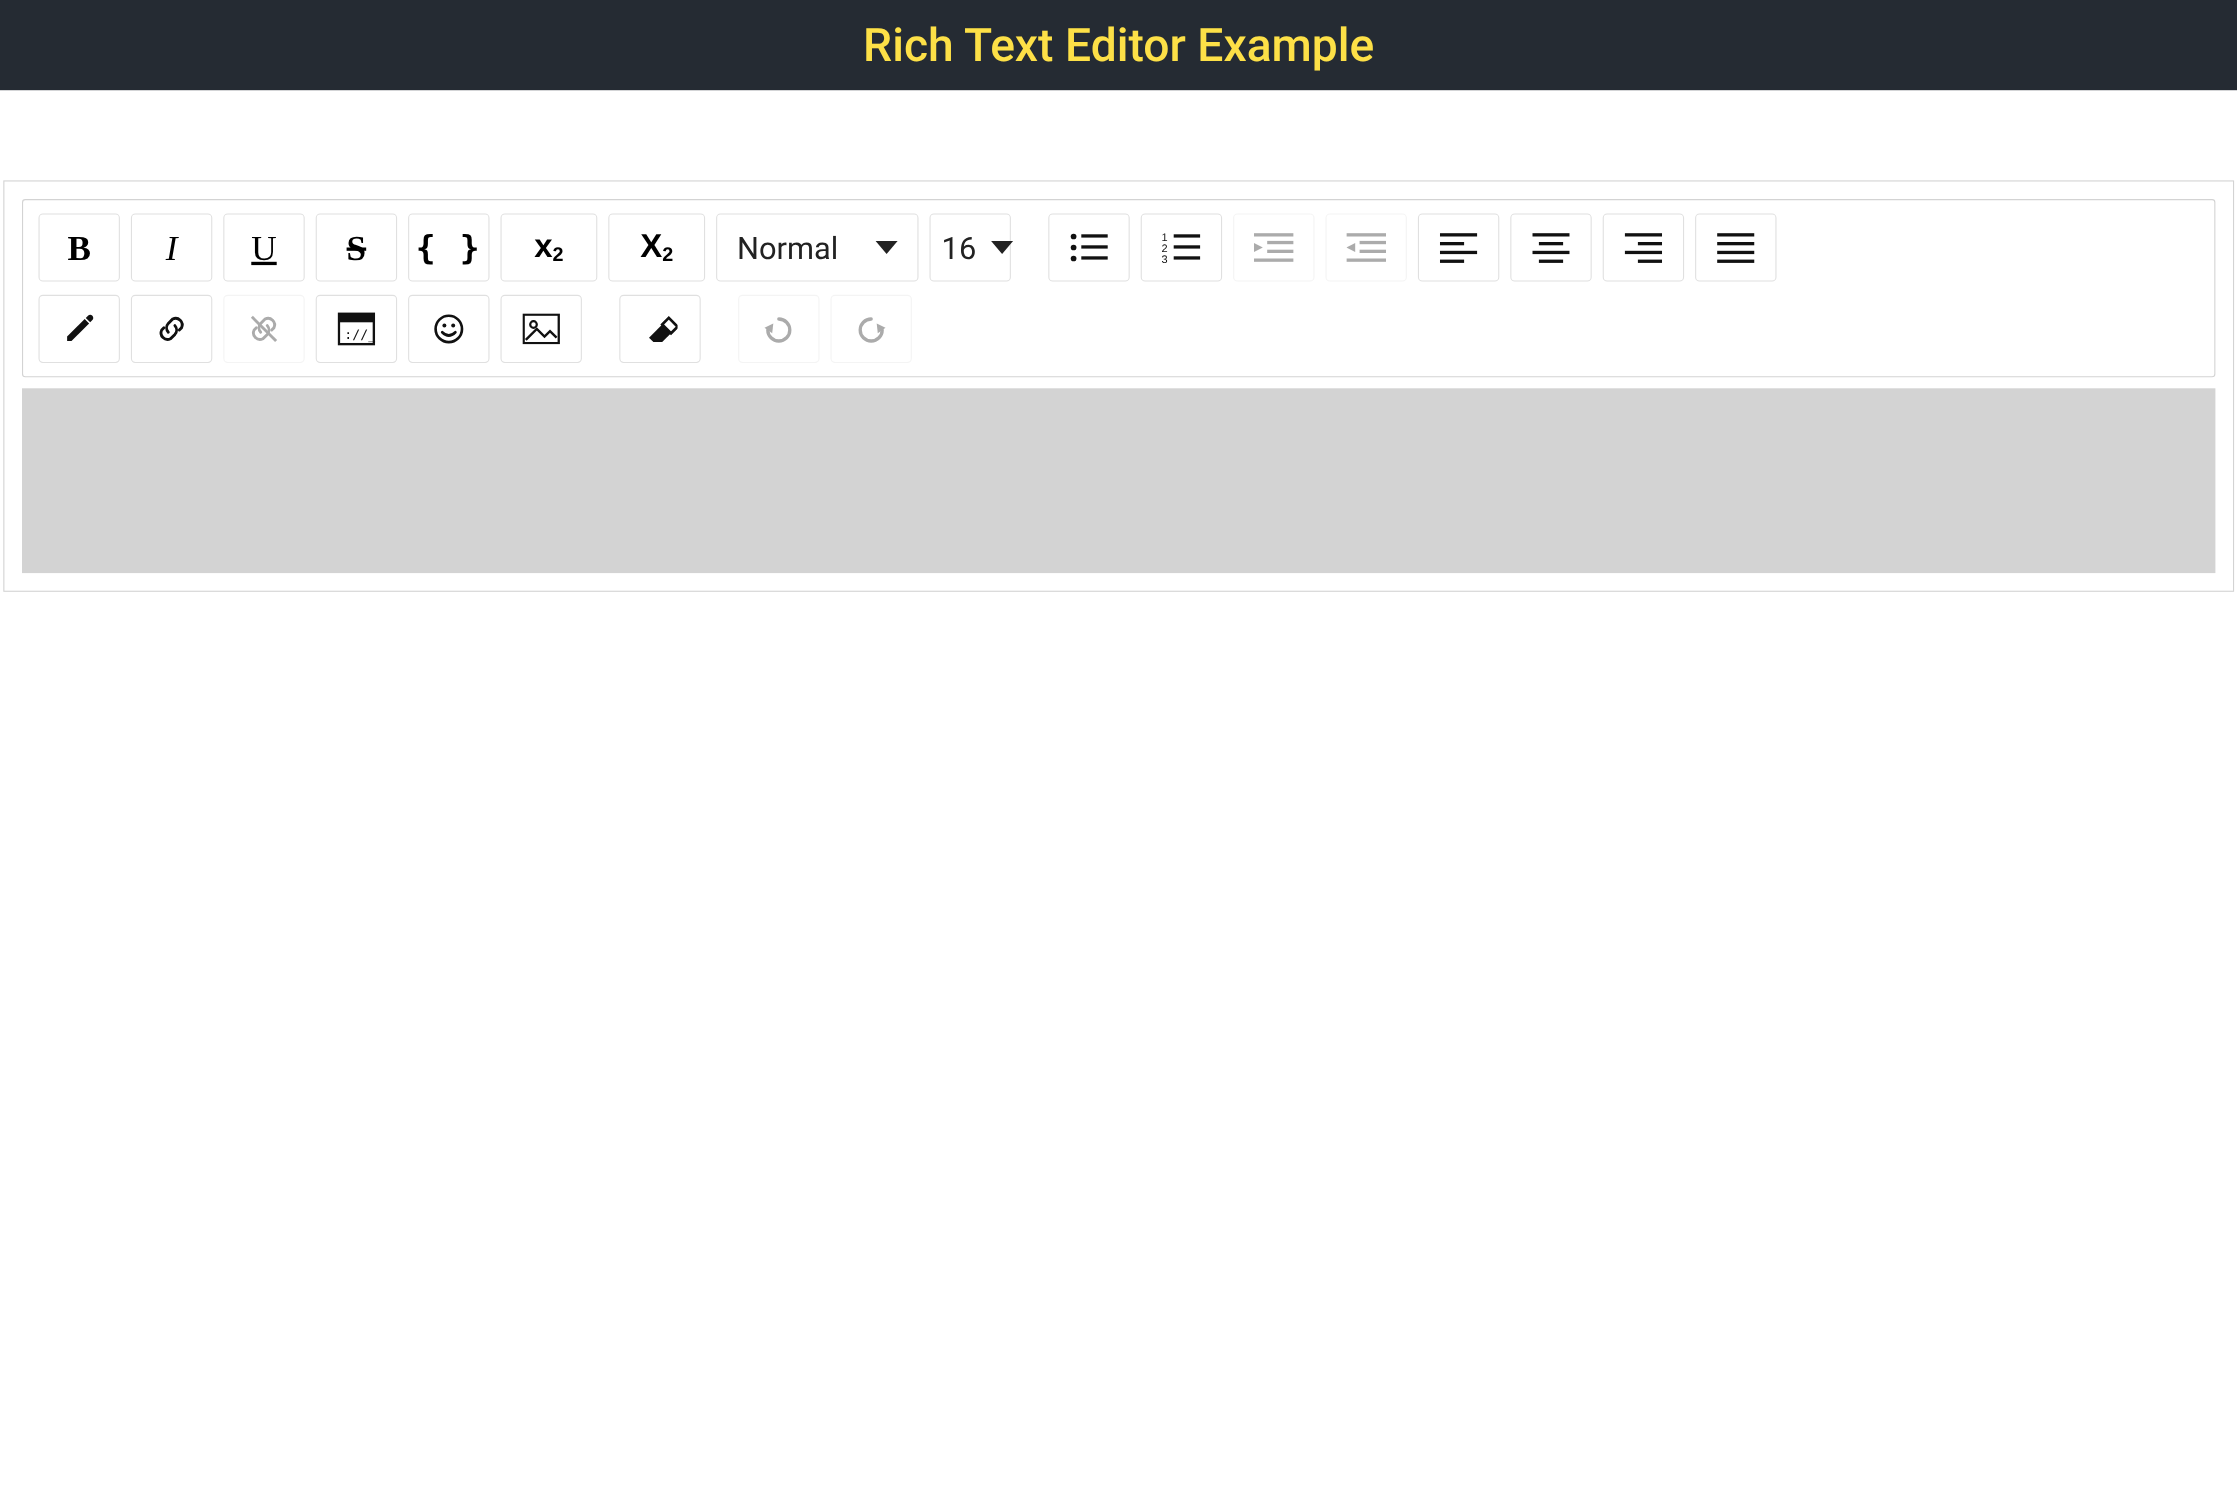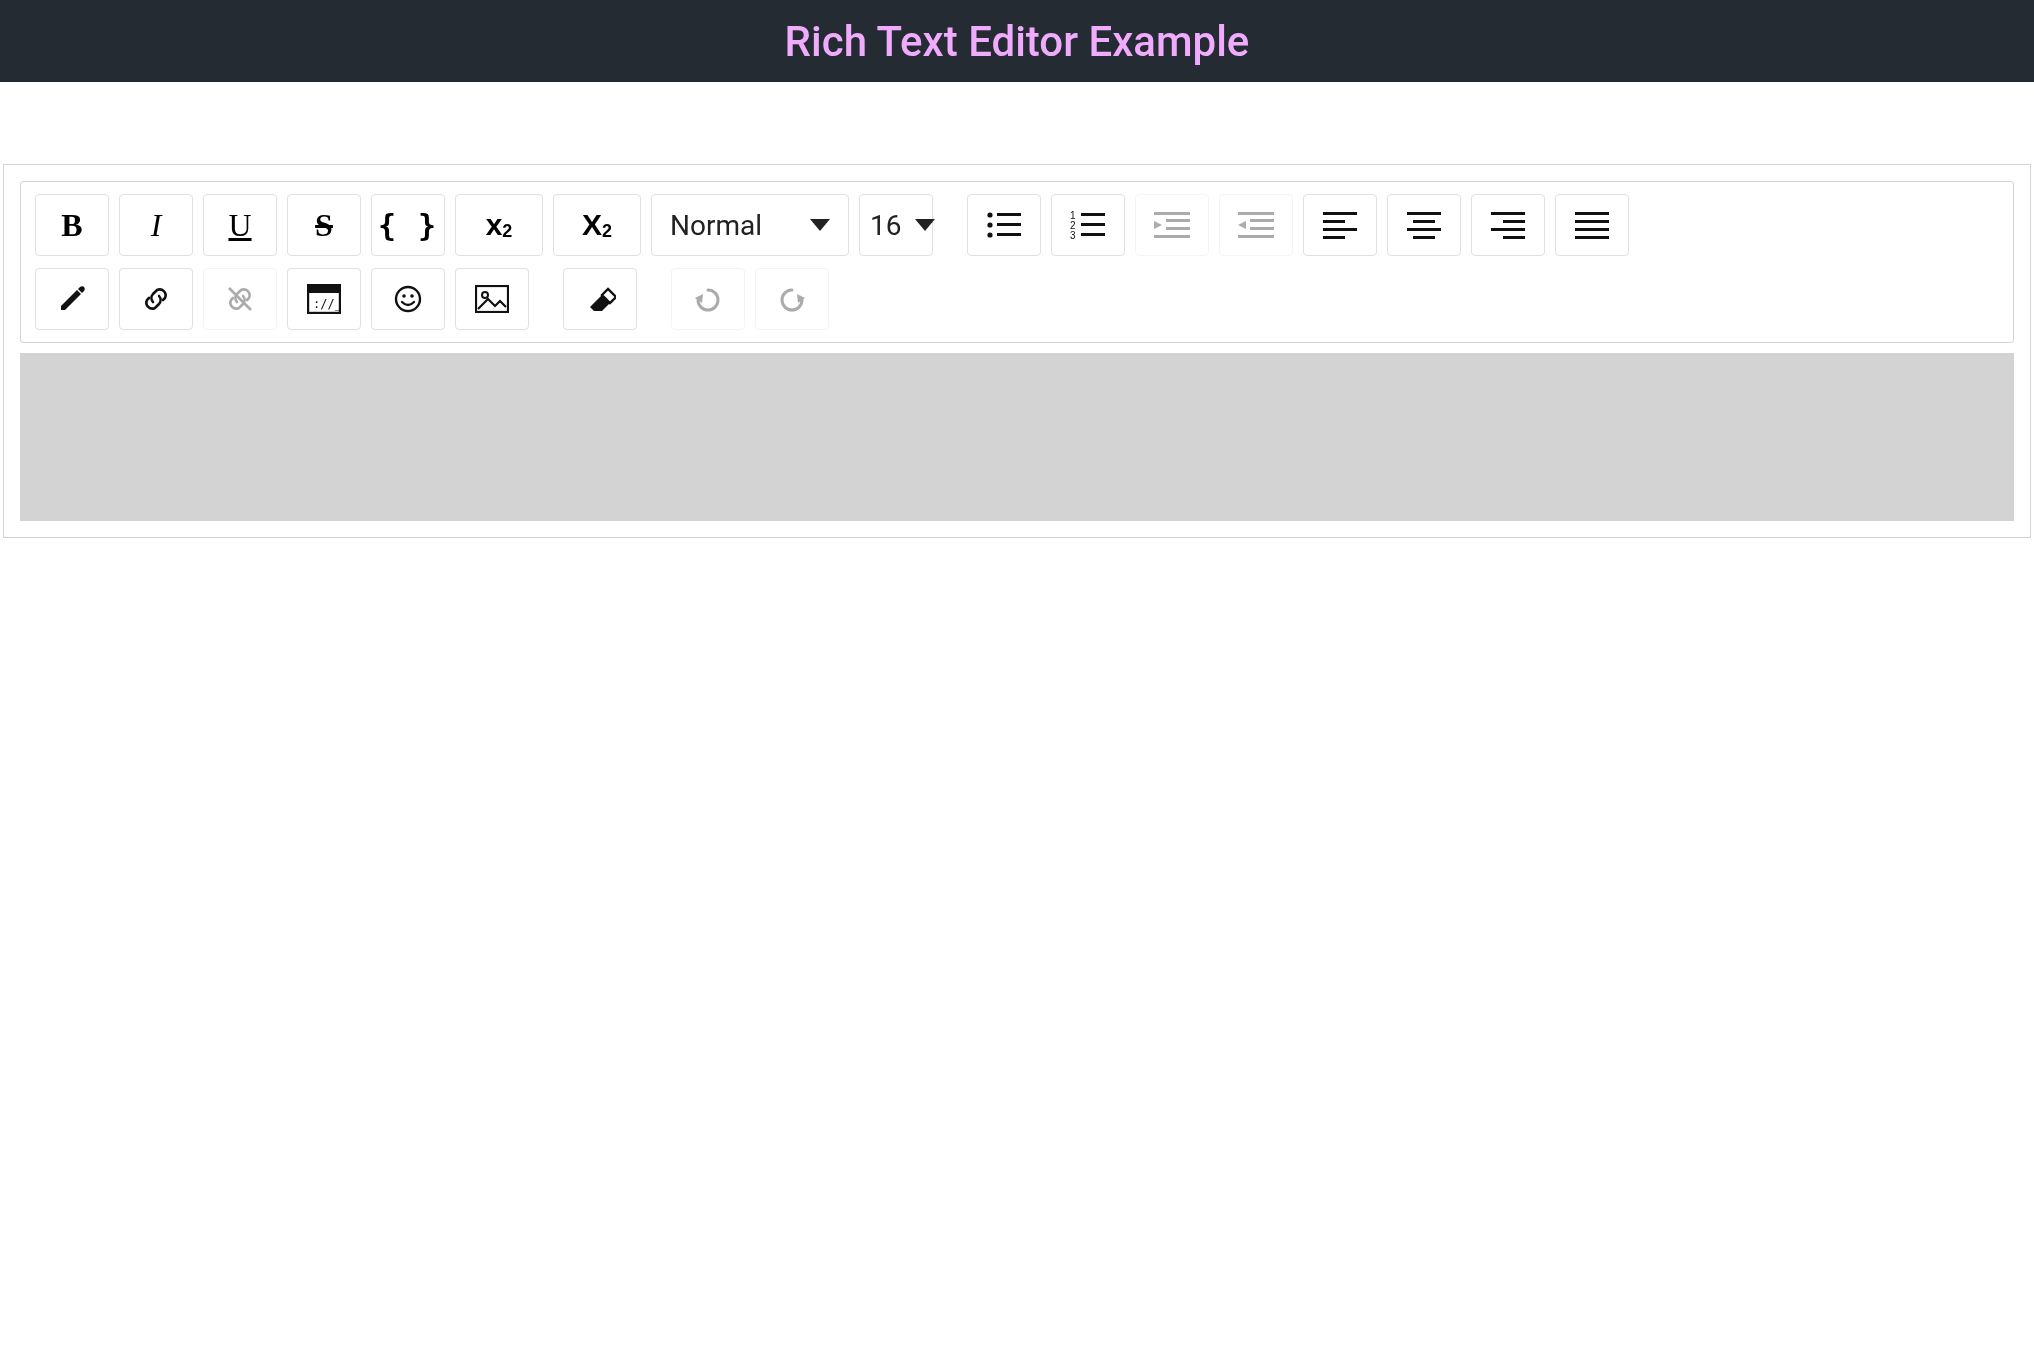--- a/index.html
+++ b/index.html
@@ -1,30 +1,30 @@
 <!DOCTYPE html>
 <html><head>
 <meta charset="utf-8">
 <style>
   * { box-sizing: border-box; }
   html, body { margin:0; padding:0; width:2034px; height:1350px; background:#ffffff; font-family:-apple-system,BlinkMacSystemFont,"Segoe UI",Roboto,Helvetica,Arial,sans-serif; }
-  .header { background:#252b33; color:#f0abfc; height:82px; display:flex; align-items:center; justify-content:center;text-align:center; }
+  .header { background:#252b33; color:#fde047; height:82px; display:flex; align-items:center; justify-content:center;text-align:center; }
   .header h1 { margin:0; font-size:42px; font-weight:500; }
   .stage { padding:82px 0 0 0; }
   .editor-frame { margin:0 3px; border:1px solid #d3d3d3; padding:16px; }
   .toolbar-wrap { border:1px solid #d3d3d3; border-radius:3px; padding:12px 14px; }
   .toolbar-row { display:flex; flex-wrap:nowrap; gap:10px; align-items:center; }
   .toolbar-row + .toolbar-row { margin-top:12px; }
   .btn { height:62px; min-width:74px; border:1px solid #e0e0e0; border-radius:4px; background:#ffffff; display:flex; align-items:center; justify-content:center; cursor:pointer; }
   .btn.disabled { opacity:0.35; pointer-events:none; }
   .btn svg { display:block; }
   .sel { height:62px; border:1px solid #e0e0e0; border-radius:4px; background:#ffffff; display:flex; align-items:center; justify-content:space-between; padding:0 18px; cursor:pointer; font-size:28px; color:#222; }
   .sel .tri { margin-left:14px; }
   .tri { width:0; height:0; border-left:10px solid transparent; border-right:10px solid transparent; border-top:12px solid #222; }
-  .w-format { width:198px; }
+  .w-format { width:184px; }
   .w-size { width:74px; padding:16px 10px; }
   .w-font { width:222px; }
   .group-gap { width:14px; }
   .canvas { margin-top:10px; height:168px; background:#d3d3d3; }
   
   .glyph { font-size:32px; font-weight:700; font-family:Georgia,"Times New Roman",serif; }
   .glyph.i { font-style:italic; font-weight:400; }
   .glyph.u { text-decoration:underline; text-decoration-thickness:3px; font-weight:400; }
   .glyph.s { text-decoration:line-through; text-decoration-thickness:3px; font-weight:700; }
   .braces { font-size:30px; font-weight:800; font-family:Consolas,Menlo,monospace; letter-spacing:2px; }

